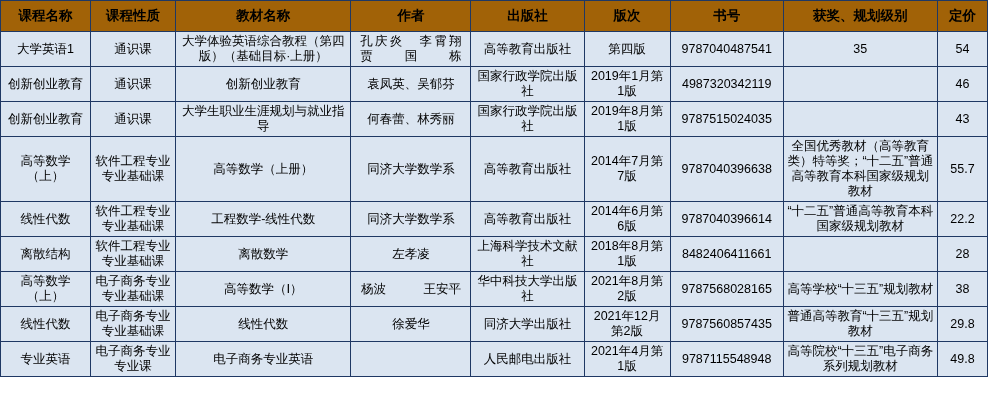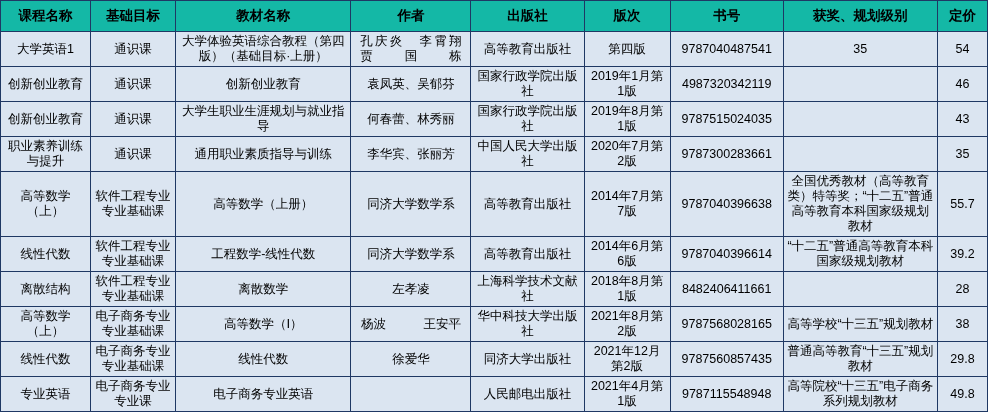--- a/index.html
+++ b/index.html
@@ -23,21 +23,21 @@
   table.course-table th,
   table.course-table td {
     border: 1px solid #1f3864;
     padding: 2px 3px;
     text-align: center;
     vertical-align: middle;
     line-height: 1.2;
     word-break: break-all;
   }
   table.course-table thead th {
-    background: #14b8a6;
+    background: #a16207;
     font-weight: bold;
     font-size: 13.5px;
     height: 26px;
   }
   table.course-table tbody td {
     background: #dbe5f1;
   }
   
   col.c0 { width: 90px; }
   col.c1 { width: 85px; }
@@ -71,21 +71,21 @@
       <col class="c3">
       <col class="c4">
     <col class="c5">
       <col class="c6">
       <col class="c7">
       <col class="c8">
   </colgroup>
   <thead>
     <tr>
       <th>课程名称</th>
-      <th>基础目标</th>
+      <th>课程性质</th>
       <th>教材名称</th>
       <th>作者</th>
       <th>出版社</th>
       <th>版次</th>
       <th>书号</th>
       <th>获奖、规划级别</th>
       <th>定价</th>
     </tr>
   </thead>
   <tbody>
@@ -118,51 +118,40 @@
       <td>通识课</td>
       <td>大学生职业生涯规划与就业指导</td>
       <td>何春蕾、林秀丽</td>
       <td>国家行政学院出版社</td>
       <td>2019年8月第1版</td>
       <td>9787515024035</td>
       <td></td>
       <td>43</td>
     </tr>
     <tr>
-      <td>职业素养训练与提升</td>
-      <td>通识课</td>
-      <td>通用职业素质指导与训练</td>
-      <td>李华宾、张丽芳</td>
-      <td>中国人民大学出版社</td>
-      <td>2020年7月第2版</td>
-      <td>9787300283661</td>
-      <td></td>
-      <td>35</td>
-    </tr>
-    <tr>
       <td>高等数学（上）</td>
       <td>软件工程专业专业基础课</td>
       <td>高等数学（上册）</td>
       <td>同济大学数学系</td>
       <td>高等教育出版社</td>
       <td>2014年7月第7版</td>
       <td>9787040396638</td>
       <td>全国优秀教材（高等教育类）特等奖；“十二五”普通高等教育本科国家级规划教材</td>
       <td>55.7</td>
     </tr>
     <tr>
       <td>线性代数</td>
       <td>软件工程专业专业基础课</td>
       <td>工程数学-线性代数</td>
       <td>同济大学数学系</td>
       <td>高等教育出版社</td>
       <td>2014年6月第6版</td>
       <td>9787040396614</td>
       <td>“十二五”普通高等教育本科国家级规划教材</td>
-      <td>39.2</td>
+      <td>22.2</td>
     </tr>
     <tr>
       <td>离散结构</td>
       <td>软件工程专业专业基础课</td>
       <td>离散数学</td>
       <td>左孝凌</td>
       <td>上海科学技术文献社</td>
       <td>2018年8月第1版</td>
       <td>8482406411661</td>
       <td></td>

